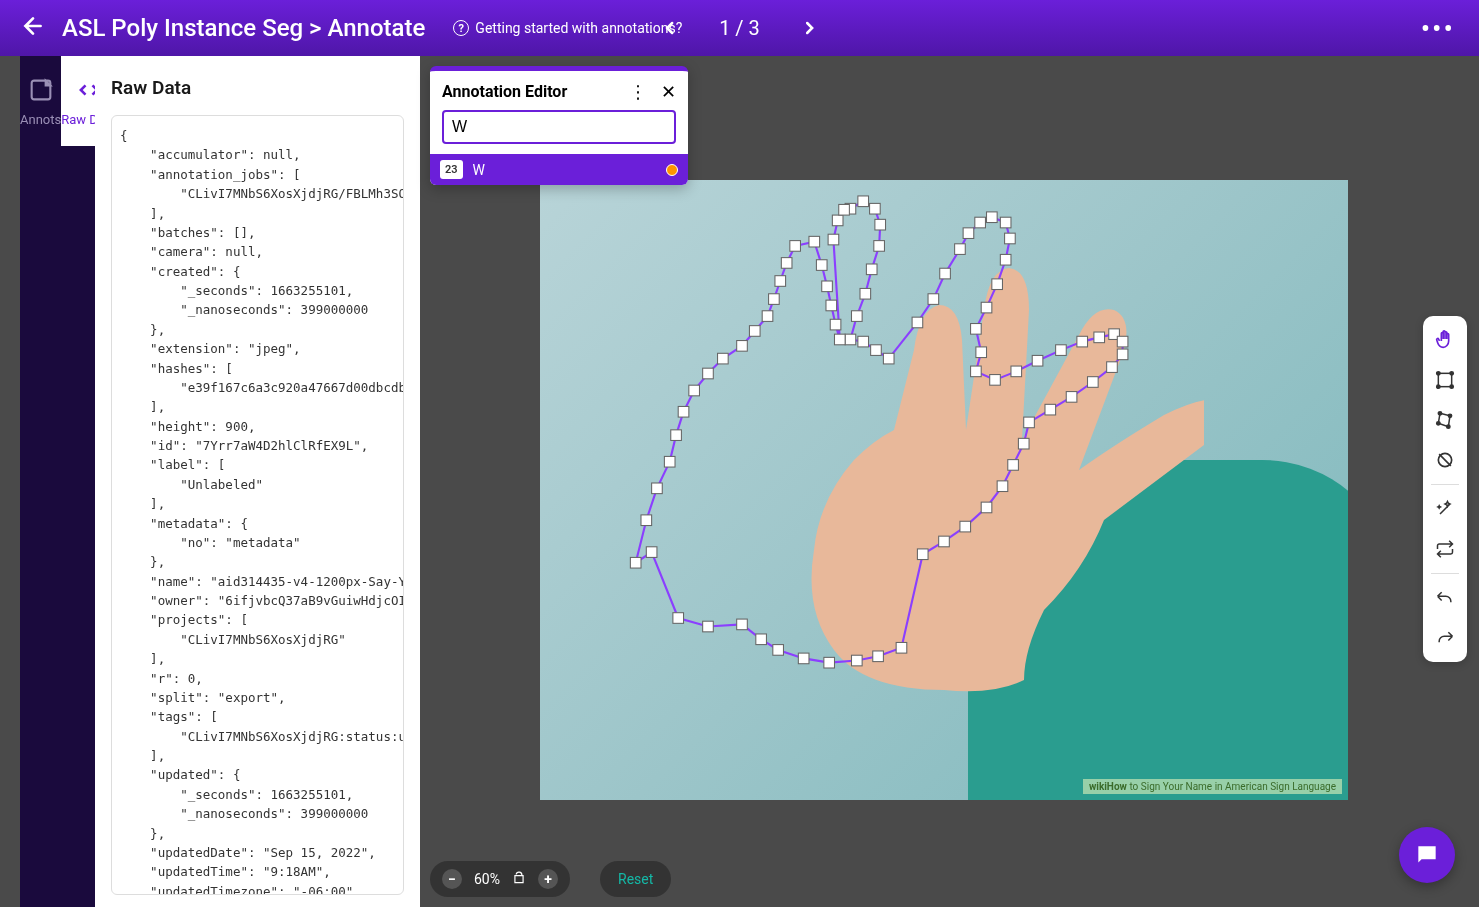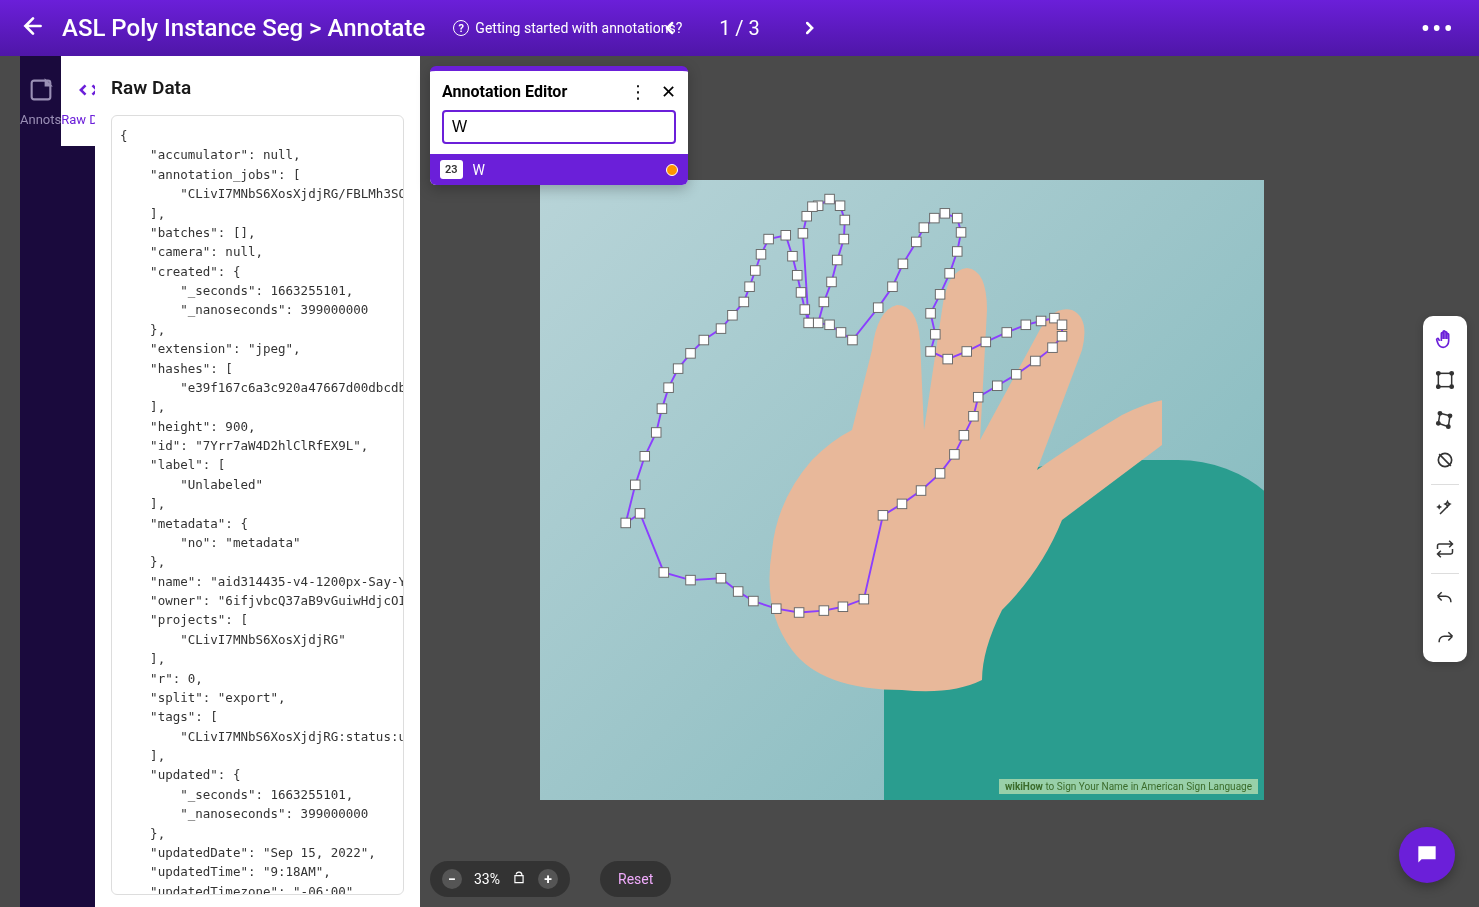--- a/index.html
+++ b/index.html
@@ -33,33 +33,33 @@
 .editor-input { margin: 0 12px 10px; }
 .editor-input input { width: 100%; height: 34px; border: 2px solid #6b1fd9; border-radius: 4px; padding: 0 8px; font-size: 16px; outline: none; }
 .editor-btns { display: flex; justify-content: space-between; padding: 0 12px 12px; }
 .editor-btns button { background: white; border-radius: 4px; padding: 4px 10px; font-size: 13px; cursor: pointer; }
 .btn-delete { border: 1px solid #e74c3c; color: #e74c3c; }
 .btn-save { border: 1px solid #6b1fd9; color: #6b1fd9; }
 .editor-tag { background: #6b1fd9; color: white; display: flex; align-items: center; padding: 6px 10px; gap: 10px; font-size: 14px; }
 .editor-tag .badge { background: white; color: #333; font-size: 11px; padding: 3px 5px; border-radius: 3px; font-weight: 600; }
 .editor-tag .circle { width: 12px; height: 12px; border-radius: 50%; background: #ff9500; margin-left: auto; border: 1px solid white; }
 
-.image-area { position: absolute; left: 120px; top: 124px; width: 724px; height: 620px; background: linear-gradient(135deg, #b8d4d8 0%, #9cc5c9 50%, #7db8bc 100%); overflow: hidden; }
+.image-area { position: absolute; left: 120px; top: 124px; width: 808px; height: 620px; background: linear-gradient(135deg, #b8d4d8 0%, #9cc5c9 50%, #7db8bc 100%); overflow: hidden; }
 .arm { position: absolute; right: -40px; bottom: -40px; width: 420px; height: 380px; background: #2a9d8f; border-radius: 50% 30% 0 0; }
 .hand { position: absolute; left: 50%; top: 50%; transform: translate(-50%, -50%); }
 .hand-path { fill: #e8b89a; stroke: none; }
 .poly { position: absolute; inset: 0; }
 .poly polygon { fill: none; stroke: #8b3fff; stroke-width: 2; }
 .poly .pt { fill: white; stroke: #666; stroke-width: 1; }
 .watermark { position: absolute; right: 6px; bottom: 6px; font-size: 10px; color: #3a6b2a; background: rgba(200,230,180,0.7); padding: 2px 6px; }
 .watermark b { color: #3a6b2a; }
 
 .zoombar { position: absolute; left: 10px; bottom: 10px; height: 36px; background: #333; border-radius: 18px; display: flex; align-items: center; padding: 0 12px; gap: 12px; color: white; font-size: 14px; }
 .zoombar .zbtn { width: 20px; height: 20px; border-radius: 50%; background: #555; display: flex; align-items: center; justify-content: center; cursor: pointer; font-size: 14px; font-weight: bold; }
-.resetbtn { position: absolute; left: 180px; bottom: 10px; height: 36px; background: #333; border-radius: 18px; color: #f0abfc; padding: 0 18px; display: flex; align-items: center; font-size: 14px; cursor: pointer; margin-top: 24px; }
+.resetbtn { position: absolute; left: 180px; bottom: 10px; height: 36px; background: #333; border-radius: 18px; color: #14b8a6; padding: 0 18px; display: flex; align-items: center; font-size: 14px; cursor: pointer; margin-top: 24px; }
 
 .toolbar { position: absolute; right: 12px; top: 260px; width: 44px; background: white; border-radius: 10px; padding: 6px 0; display: flex; flex-direction: column; align-items: center; gap: 4px; box-shadow: 0 2px 8px rgba(0,0,0,0.2); }
 .toolbar .tool { width: 36px; height: 36px; display: flex; align-items: center; justify-content: center; cursor: pointer; border-radius: 6px; color: #333; }
 .toolbar .tool.active { color: #6b1fd9; }
 .toolbar .sep { width: 28px; height: 1px; background: #ddd; margin: 2px 0; }
 
 .fab { position: absolute; right: 24px; bottom: 24px; width: 56px; height: 56px; border-radius: 50%; background: #6b1fd9; display: flex; align-items: center; justify-content: center; cursor: pointer; box-shadow: 0 4px 12px rgba(0,0,0,0.3); }
 .fab svg { width: 26px; height: 26px; fill: white; }
 </style>
 </head>
@@ -269,21 +269,21 @@
     </div>
     <div class="editor-tag">
       <span class="badge">23</span>
       <span>W</span>
       <span class="circle"></span>
     </div>
   </div>
 
   <div class="zoombar">
     <span class="zbtn">−</span>
-    <span>33%</span>
+    <span>60%</span>
     <span>
       <svg width="14" height="14" viewBox="0 0 24 24" fill="white">
           <path d="M17 8V7a5 5 0 00-9.9-1M5 8h14v12H5z" stroke="white" stroke-width="2" fill="none"></path>
         </svg>
     </span>
     <span class="zbtn">+</span>
   </div>
   <div class="resetbtn">Reset</div>
 
   <div class="toolbar">

